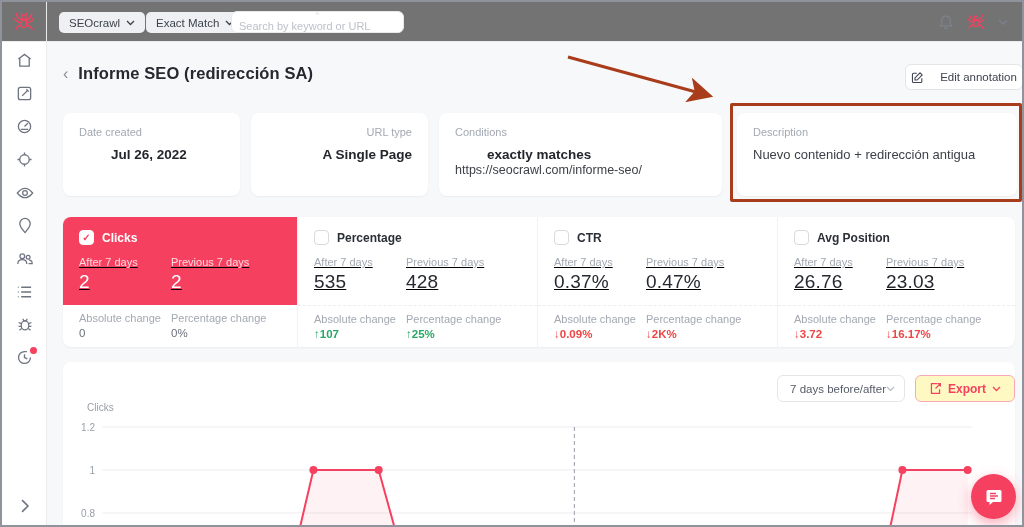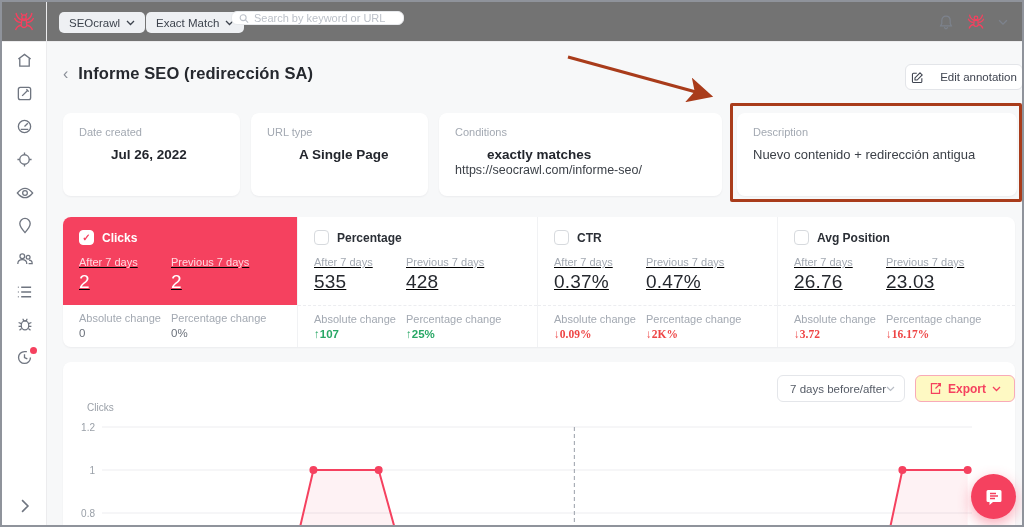--- a/index.html
+++ b/index.html
@@ -6,21 +6,21 @@
   html,body { width:1024px; height:527px; overflow:hidden; }
   body { font-family:"Liberation Sans", sans-serif; background:#fff; position:relative; }
   .frame { position:absolute; inset:0; border:2px solid #8f939b; overflow:hidden; background:#fff; }
 
   
   .topbar { position:absolute; top:0; left:0; right:0; height:40px; background:#737373; border-bottom:1px solid #ececee; z-index:5; }
   .logo-cell { position:absolute; left:0; top:0; width:45px; height:40px; border-right:1px solid #ececee; display:flex; align-items:center; justify-content:center; }
   .pill-btn { position:absolute; top:10px; height:21px; background:#eef0f3; border:none; border-radius:5px; font-family:inherit; font-size:11.5px; color:#3d434d; display:flex; align-items:center; gap:6px; padding:0 10px; cursor:pointer; }
   .pill-proj { left:57px; }
   .pill-match { left:144px; }
-  .searchbox { position:absolute; left:229px; top:9px; width:173px; height:14px; border:1px solid #e7e9ec; border-radius:6px; display:flex; align-items:center; padding:0 7px; gap:5px; background:#fff; }
+  .searchbox { position:absolute; left:229px; top:9px; width:173px; height:22px; border:1px solid #e7e9ec; border-radius:6px; display:flex; align-items:center; padding:0 7px; gap:5px; background:#fff;flex-direction:column; }
   .searchbox input { border:none; outline:none; width:100%; font-family:inherit; font-size:11px; color:#3d434d; background:transparent; }
   .searchbox input::placeholder { color:#bcc1c9; }
   .top-right { position:absolute; right:14px; top:0; height:40px; display:flex; align-items:center; gap:13px; }
 
   
   .sidebar { position:absolute; left:0; top:40px; width:45px; bottom:0; background:#fff; border-right:1px solid #ececee; z-index:4; }
   .side-item { width:45px; height:33px; display:flex; align-items:center; justify-content:center; cursor:pointer; position:relative; }
   .side-stack { padding-top:2px; display:flex; flex-direction:column; }
   .side-bottom { position:absolute; bottom:12px; width:45px; display:flex; justify-content:center; cursor:pointer; }
   .badge-dot { position:absolute; top:6px; right:10px; width:7px; height:7px; border-radius:50%; background:#f5415f; }
@@ -32,21 +32,21 @@
   .page-title { font-size:16.5px; font-weight:700; color:#26292f; letter-spacing:.1px; }
   .edit-btn { position:absolute; left:858px; top:22px; width:118px; height:26px; background:#fff; border:1px solid #e3e5e9; border-radius:6px; font-family:inherit; font-size:11.5px; color:#3f4450; display:flex; align-items:center; justify-content:center; gap:16px; cursor:pointer; }
 
   
   .icard { position:absolute; top:71px; height:83px; background:#fff; border-radius:8px; box-shadow:0 1px 2px rgba(16,24,40,.05); padding:13px 16px; }
   .icard .lab { font-size:11px; color:#a3a9b2; margin-bottom:9px; }
   .icard .val { font-size:13.5px; font-weight:700; color:#23262d;margin-left:32px; }
   .icard .val-sub { font-size:12.5px; color:#3c4148; margin-top:1px; }
   .icard .val-normal { font-size:13px; font-weight:400; color:#3c4148; }
   .ic1 { left:16px; width:177px; }
-  .ic2 { left:204px; width:177px; }
+  .ic2 { left:204px; width:177px;text-align:right; }
   .ic3 { left:392px; width:283px; }
   .ic4 { left:690px; width:280px; }
   .ann-box { position:absolute; left:683px; top:61px; width:292px; height:99px; border:3px solid #a93c1b; border-radius:2px; pointer-events:none; z-index:3; }
   .ann-arrow { position:absolute; left:470px; top:8px; width:215px; height:62px; pointer-events:none; z-index:3; }
 
   
   .metrics { position:absolute; left:16px; top:175px; width:952px; height:130px; background:#fff; border-radius:8px; box-shadow:0 1px 2px rgba(16,24,40,.05); display:flex; overflow:hidden; }
   .mcol { height:130px; }
   .mcol + .mcol { border-left:1px solid #f1f2f4; }
   .mc1 { width:234px; } .mc2 { width:240px; } .mc3 { width:240px; } .mc4 { width:238px; }
@@ -61,21 +61,21 @@
   .mv1 { width:92px; }
   .mlab { font-size:11px; color:#a3a9b2; margin-bottom:3px; white-space:nowrap; }
   .selected .mlab { color:#ffd9e0; }
   .mnum { font-size:19px; color:#26292f; font-weight:500; letter-spacing:.2px; }
   .selected .mnum { color:#fff; }
   .mbot { height:42px; padding:7px 16px 0 16px; display:flex; border-top:1px dashed #ecedf0; }
   .mc1 .mbot { border-top:none; }
   .mchg { font-size:11.5px; font-weight:600; }
   .mchg.flat { color:#6a707a; font-weight:400; }
   .mchg.up { color:#28a765; }
-  .mchg.down { color:#ee4545;font-family:Liberation Serif, serif; }
+  .mchg.down { color:#ee4545; }
 
   
   .chartcard { position:absolute; left:16px; top:320px; width:952px; height:220px; background:#fff; border-radius:8px; box-shadow:0 1px 2px rgba(16,24,40,.05); }
   .range-select { position:absolute; left:714px; top:13px; width:128px; height:27px; border:1px solid #e4e6ea; border-radius:6px; background:#fff; display:flex; align-items:center; justify-content:flex-end; padding:0 9px; font-size:11.5px; color:#555b66; cursor:pointer; }
   .export-btn { position:absolute; left:852px; top:13px; width:100px; height:27px; border:1px solid #f8aab8; border-radius:6px; background:#fef9c3; display:flex; align-items:center; justify-content:center; gap:6px; font-size:12px; font-weight:700; color:#f5415f; cursor:pointer; }
   .ylabel { position:absolute; left:24px; top:40px; font-size:10px; color:#9aa0a8; }
   .chart-svg { position:absolute; left:0; top:0; }
 
   
   .fab { position:absolute; left:924px; top:432px; width:45px; height:45px; border-radius:50%; background:#f5415f; display:flex; align-items:center; justify-content:center; cursor:pointer; box-shadow:0 5px 14px rgba(245,65,95,.45); z-index:6; }

